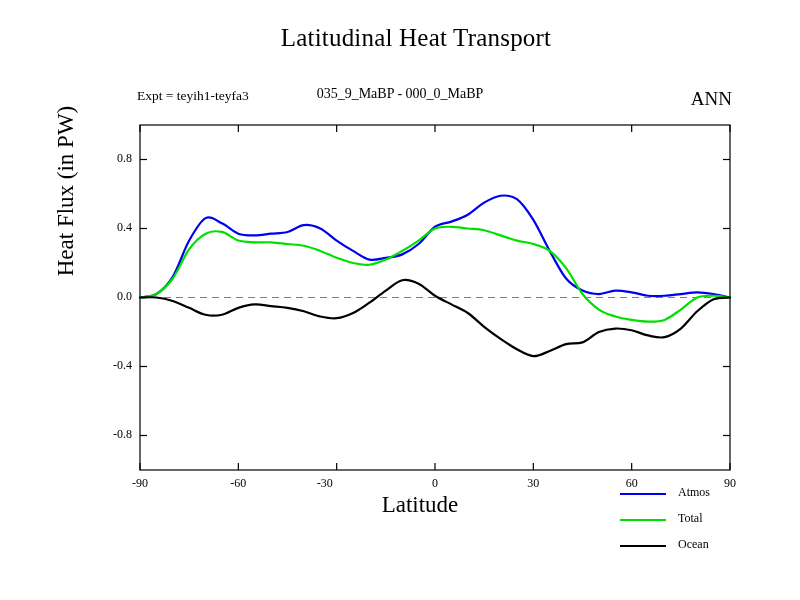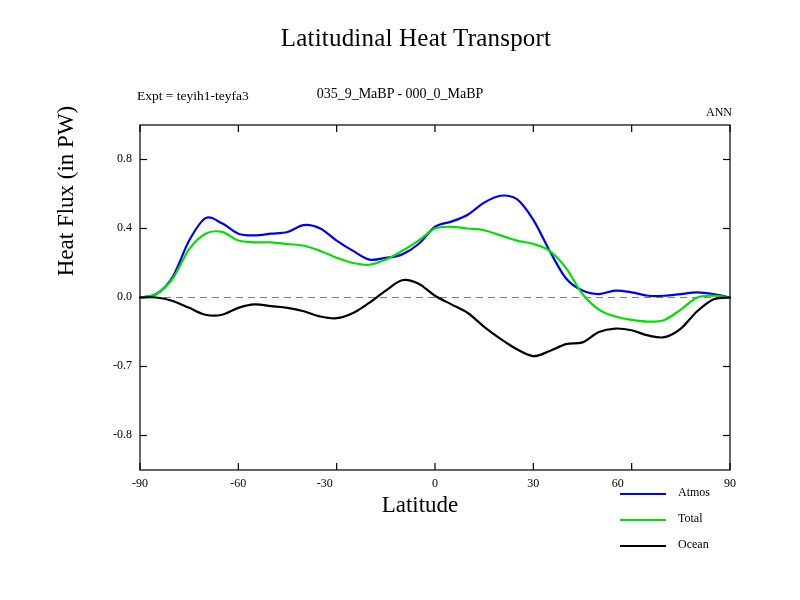--- a/index.html
+++ b/index.html
@@ -43,22 +43,22 @@
   }
   .header-center {
     position: absolute;
     left: 0; top: 86px;
     width: 800px;
     text-align: center;
     font-size: 14px;
   }
   .header-right {
     position: absolute;
-    right: 68px; top: 105px;
-    font-size: 12px;
+    right: 68px; top: 88px;
+    font-size: 19px;
   }
   .plot-svg {
     position: absolute;
     left: 0; top: 0;
   }
   .ylabel {
     position: absolute;
     left: -64px;
     top: 178px;
     width: 260px;
@@ -151,26 +151,26 @@
         <path d="M 140.00 297.50 C 142.73 297.50, 150.93 296.93, 156.39 297.50 C 161.85 298.07, 167.31 299.23, 172.78 300.95 C 178.24 302.68, 183.70 305.55, 189.17 307.85 C 194.63 310.15, 200.09 313.60, 205.56 314.75 C 211.02 315.90, 216.48 315.90, 221.94 314.75 C 227.41 313.60, 232.87 309.58, 238.33 307.85 C 243.80 306.13, 249.26 304.69, 254.72 304.40 C 260.19 304.11, 265.65 305.55, 271.11 306.13 C 276.57 306.70, 282.04 306.99, 287.50 307.85 C 292.96 308.71, 298.43 309.86, 303.89 311.30 C 309.35 312.74, 314.81 315.33, 320.28 316.48 C 325.74 317.63, 331.20 318.77, 336.67 318.20 C 342.13 317.63, 347.59 315.61, 353.06 313.02 C 358.52 310.44, 363.98 306.41, 369.44 302.68 C 374.91 298.94, 380.37 294.34, 385.83 290.60 C 391.30 286.86, 396.76 281.40, 402.22 280.25 C 407.69 279.10, 413.15 281.11, 418.61 283.70 C 424.07 286.29, 429.54 292.32, 435.00 295.77 C 440.46 299.22, 445.93 301.52, 451.39 304.40 C 456.85 307.27, 462.31 309.29, 467.78 313.02 C 473.24 316.76, 478.70 322.51, 484.17 326.83 C 489.63 331.14, 495.09 335.16, 500.56 338.90 C 506.02 342.64, 511.48 346.38, 516.94 349.25 C 522.41 352.13, 527.87 355.86, 533.33 356.15 C 538.80 356.44, 544.26 352.99, 549.72 350.98 C 555.19 348.96, 560.65 345.51, 566.11 344.07 C 571.57 342.64, 577.04 344.36, 582.50 342.35 C 587.96 340.34, 593.43 334.30, 598.89 332.00 C 604.35 329.70, 609.81 328.84, 615.28 328.55 C 620.74 328.26, 626.20 329.13, 631.67 330.27 C 637.13 331.42, 642.59 334.30, 648.06 335.45 C 653.52 336.60, 658.98 338.32, 664.44 337.17 C 669.91 336.02, 675.37 332.86, 680.83 328.55 C 686.30 324.24, 691.76 316.19, 697.22 311.30 C 702.69 306.41, 708.15 301.53, 713.61 299.23 C 719.07 296.93, 727.27 297.79, 730.00 297.50" fill="none" stroke="#000000" stroke-width="2.2" stroke-linejoin="round" stroke-linecap="round"></path>
       </g>
   </svg>
 
   <div id="xtick-labels">
       <div class="tick-label" style="left: 120px; top: 476px; width: 40px; text-align: center;">-90</div>
       <div class="tick-label" style="left: 218.333px; top: 476px; width: 40px; text-align: center;">-60</div>
       <div class="tick-label" style="left: 316.667px; top: 476px; width: 40px; text-align: left;">-30</div>
       <div class="tick-label" style="left: 415px; top: 476px; width: 40px; text-align: center;">0</div>
       <div class="tick-label" style="left: 513.333px; top: 476px; width: 40px; text-align: center;">30</div>
-      <div class="tick-label" style="left: 611.667px; top: 476px; width: 40px; ">60</div>
+      <div class="tick-label" style="left: 611.667px; top: 476px; width: 40px; text-align: center;">60</div>
       <div class="tick-label" style="left: 710px; top: 476px; width: 40px; text-align: center;">90</div>
     </div>
   <div id="ytick-labels">
       <div class="tick-label" style="left: 92px; top: 426.5px; width: 40px; text-align: right;">-0.8</div>
-      <div class="tick-label" style="left: 92px; top: 357.5px; width: 40px; text-align: right;">-0.7</div>
+      <div class="tick-label" style="left: 92px; top: 357.5px; width: 40px; text-align: right;">-0.4</div>
       <div class="tick-label" style="left: 92px; top: 288.5px; width: 40px; text-align: right;">0.0</div>
       <div class="tick-label" style="left: 92px; top: 219.5px; width: 40px; text-align: right;">0.4</div>
       <div class="tick-label" style="left: 92px; top: 150.5px; width: 40px; text-align: right;">0.8</div>
     </div>
 
   <div class="ylabel">Heat Flux (in PW)</div>
   <div class="xlabel">Latitude</div>
 
   <div class="legend" id="legend">
       <div class="legend-row">

